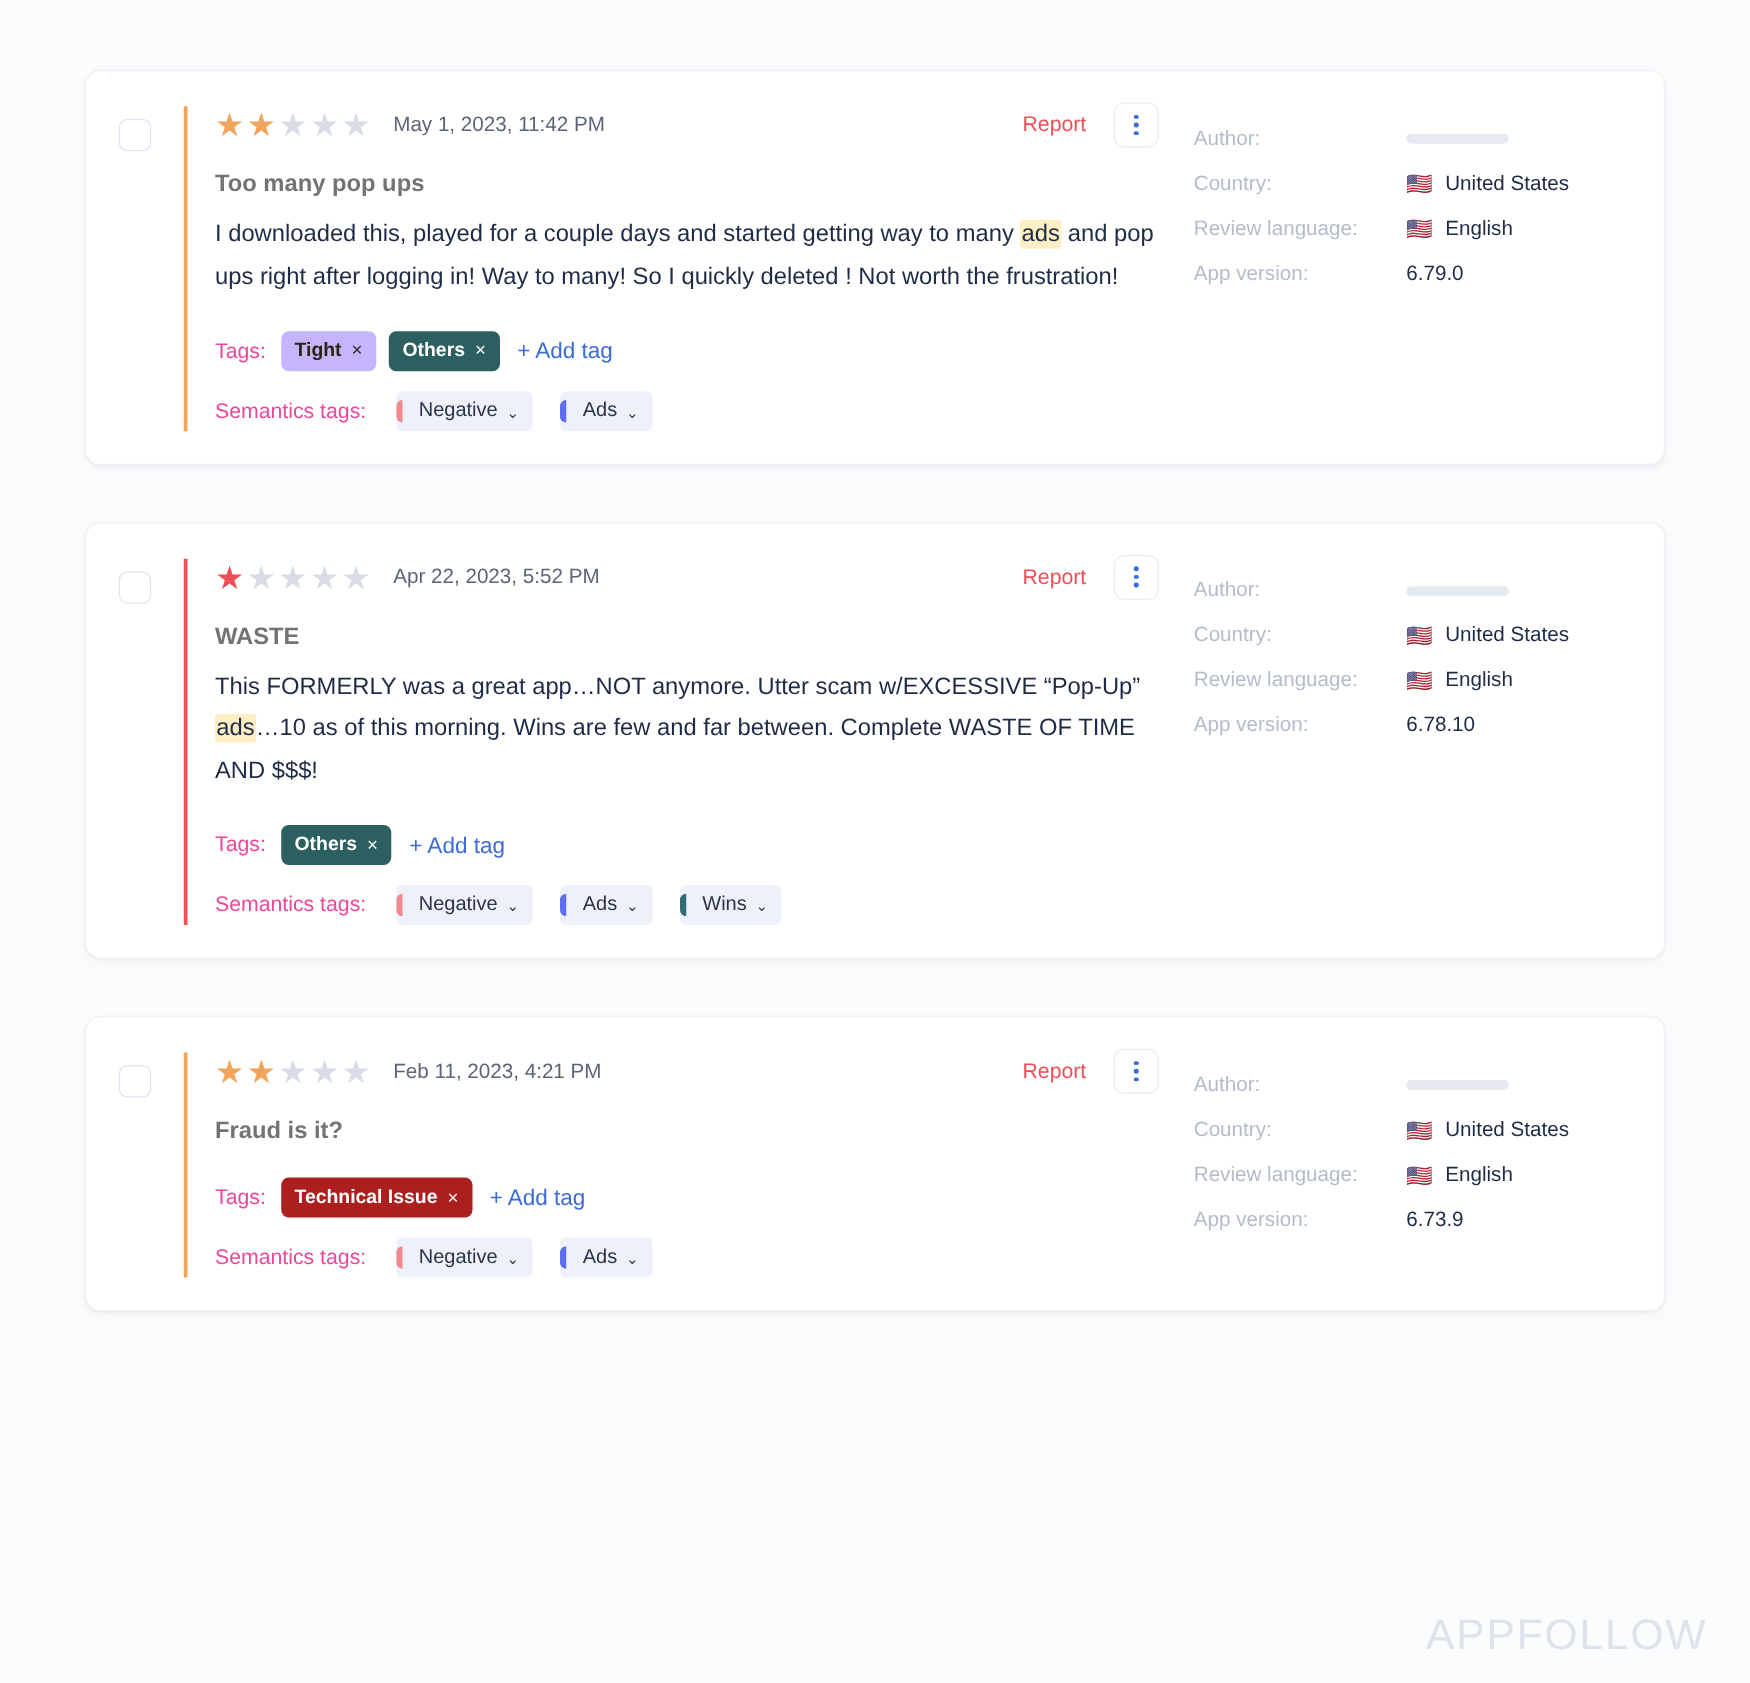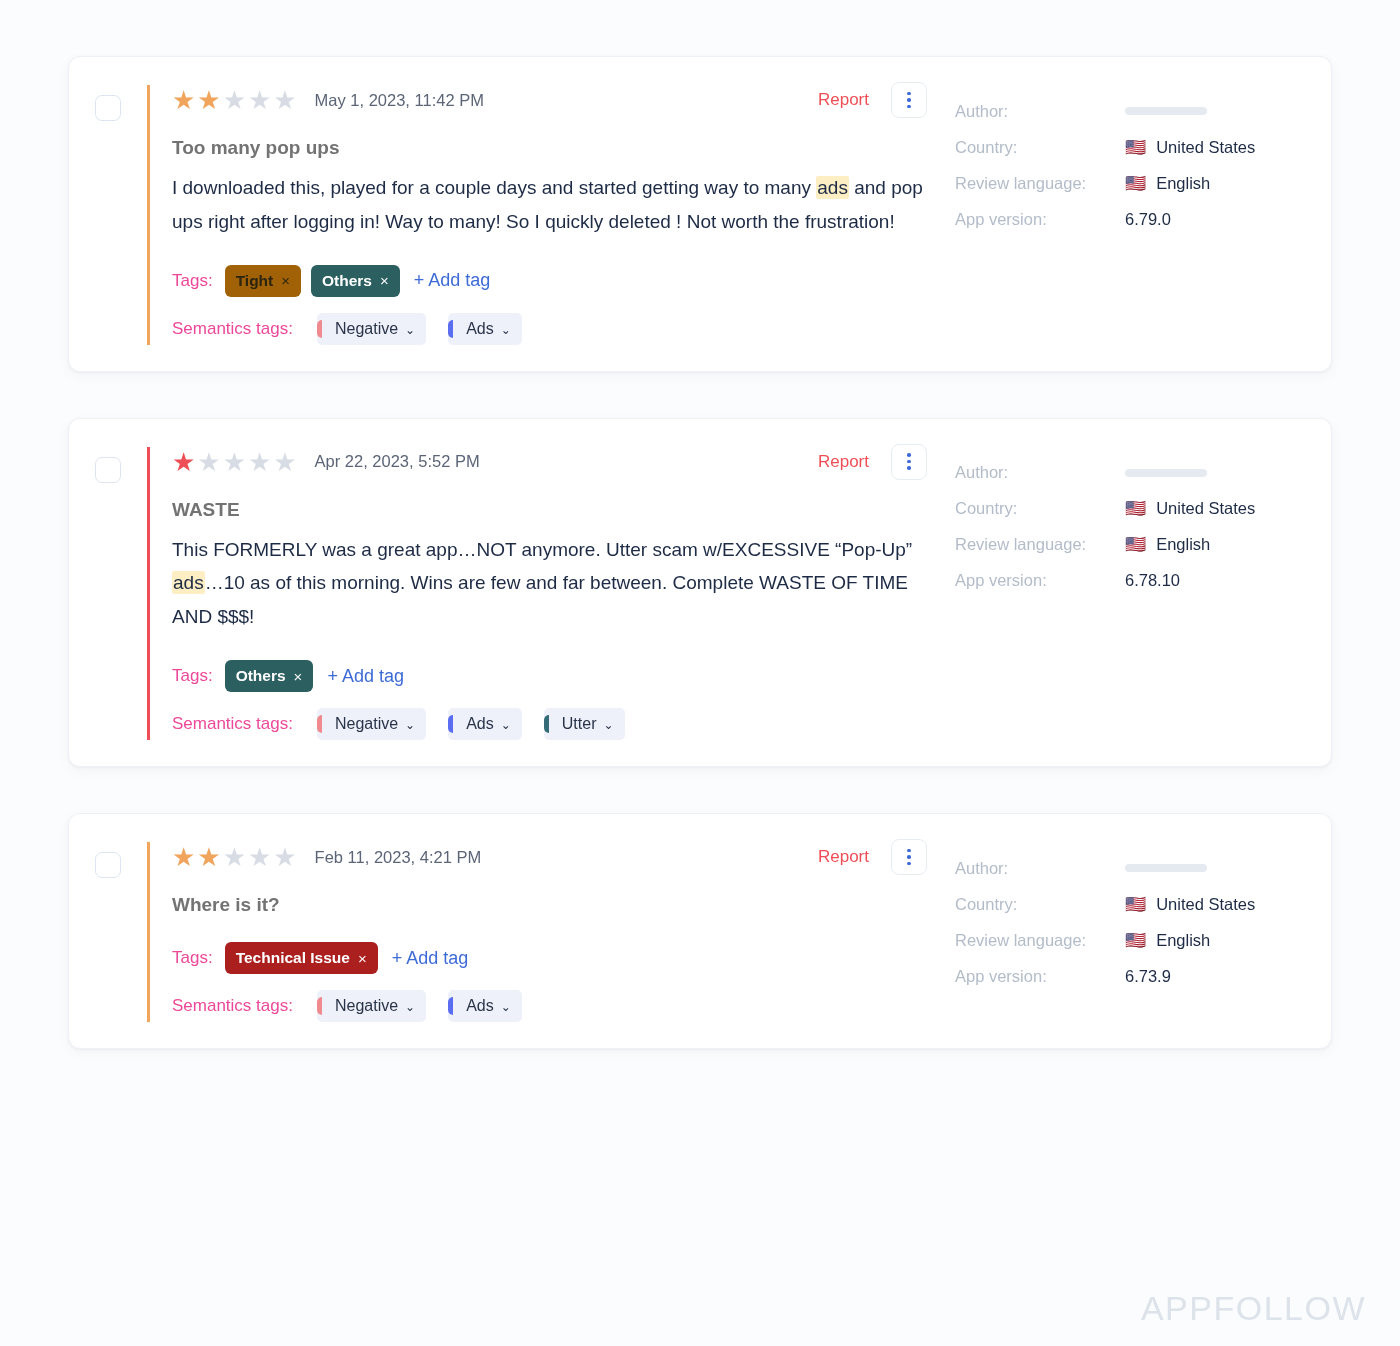--- a/index.html
+++ b/index.html
@@ -278,21 +278,21 @@
                 <i></i>
                 <i></i>
                 <i></i>
               </div>
             </div>
           </div>
           <div class="review-title">Too many pop ups</div>
           <div class="review-text"><span>I downloaded this, played for a couple days and started getting way to many </span><mark class="hl">ads</mark><span> and pop ups right after logging in! Way to many! So I quickly deleted ! Not worth the frustration!</span></div>
           <div class="tags-row">
             <span class="tags-label">Tags:</span>
-            <span class="tag-chip" style="background: #a16207; color: rgb(43, 36, 16);">
+            <span class="tag-chip" style="background: #c4b5fd; color: rgb(43, 36, 16);">
               <span>Tight</span>
               <span class="x">×</span>
             </span>
             <span class="tag-chip" style="background: rgb(44, 95, 96); color: rgb(255, 255, 255);">
               <span>Others</span>
               <span class="x">×</span>
             </span>
             <span class="add-tag">+ Add tag</span>
           </div>
           <div class="sem-row">
@@ -379,21 +379,21 @@
               <span>Negative</span>
               <span class="caret">⌄</span>
             </span>
             <span class="sem-chip">
               <span class="bar" style="background: rgb(91, 109, 240);"></span>
               <span>Ads</span>
               <span class="caret">⌄</span>
             </span>
             <span class="sem-chip">
               <span class="bar" style="background: rgb(53, 107, 120);"></span>
-              <span>Utter</span>
+              <span>Wins</span>
               <span class="caret">⌄</span>
             </span>
           </div>
         </div>
         <div class="meta-col">
           <div class="meta-row">
             <span class="meta-key">Author:</span>
             <span class="meta-val">
               <span class="redacted"></span>
             </span>
@@ -437,21 +437,21 @@
             <span class="review-date">Feb 11, 2023, 4:21 PM</span>
             <div class="head-actions">
               <span class="report-link">Report</span>
               <div class="kebab-btn">
                 <i></i>
                 <i></i>
                 <i></i>
               </div>
             </div>
           </div>
-          <div class="review-title">Where is it?</div>
+          <div class="review-title">Fraud is it?</div>
           <div class="tags-row">
             <span class="tags-label">Tags:</span>
             <span class="tag-chip" style="background: rgb(171, 31, 31); color: rgb(255, 255, 255);">
               <span>Technical Issue</span>
               <span class="x">×</span>
             </span>
             <span class="add-tag">+ Add tag</span>
           </div>
           <div class="sem-row">
             <span class="tags-label">Semantics tags:</span>

